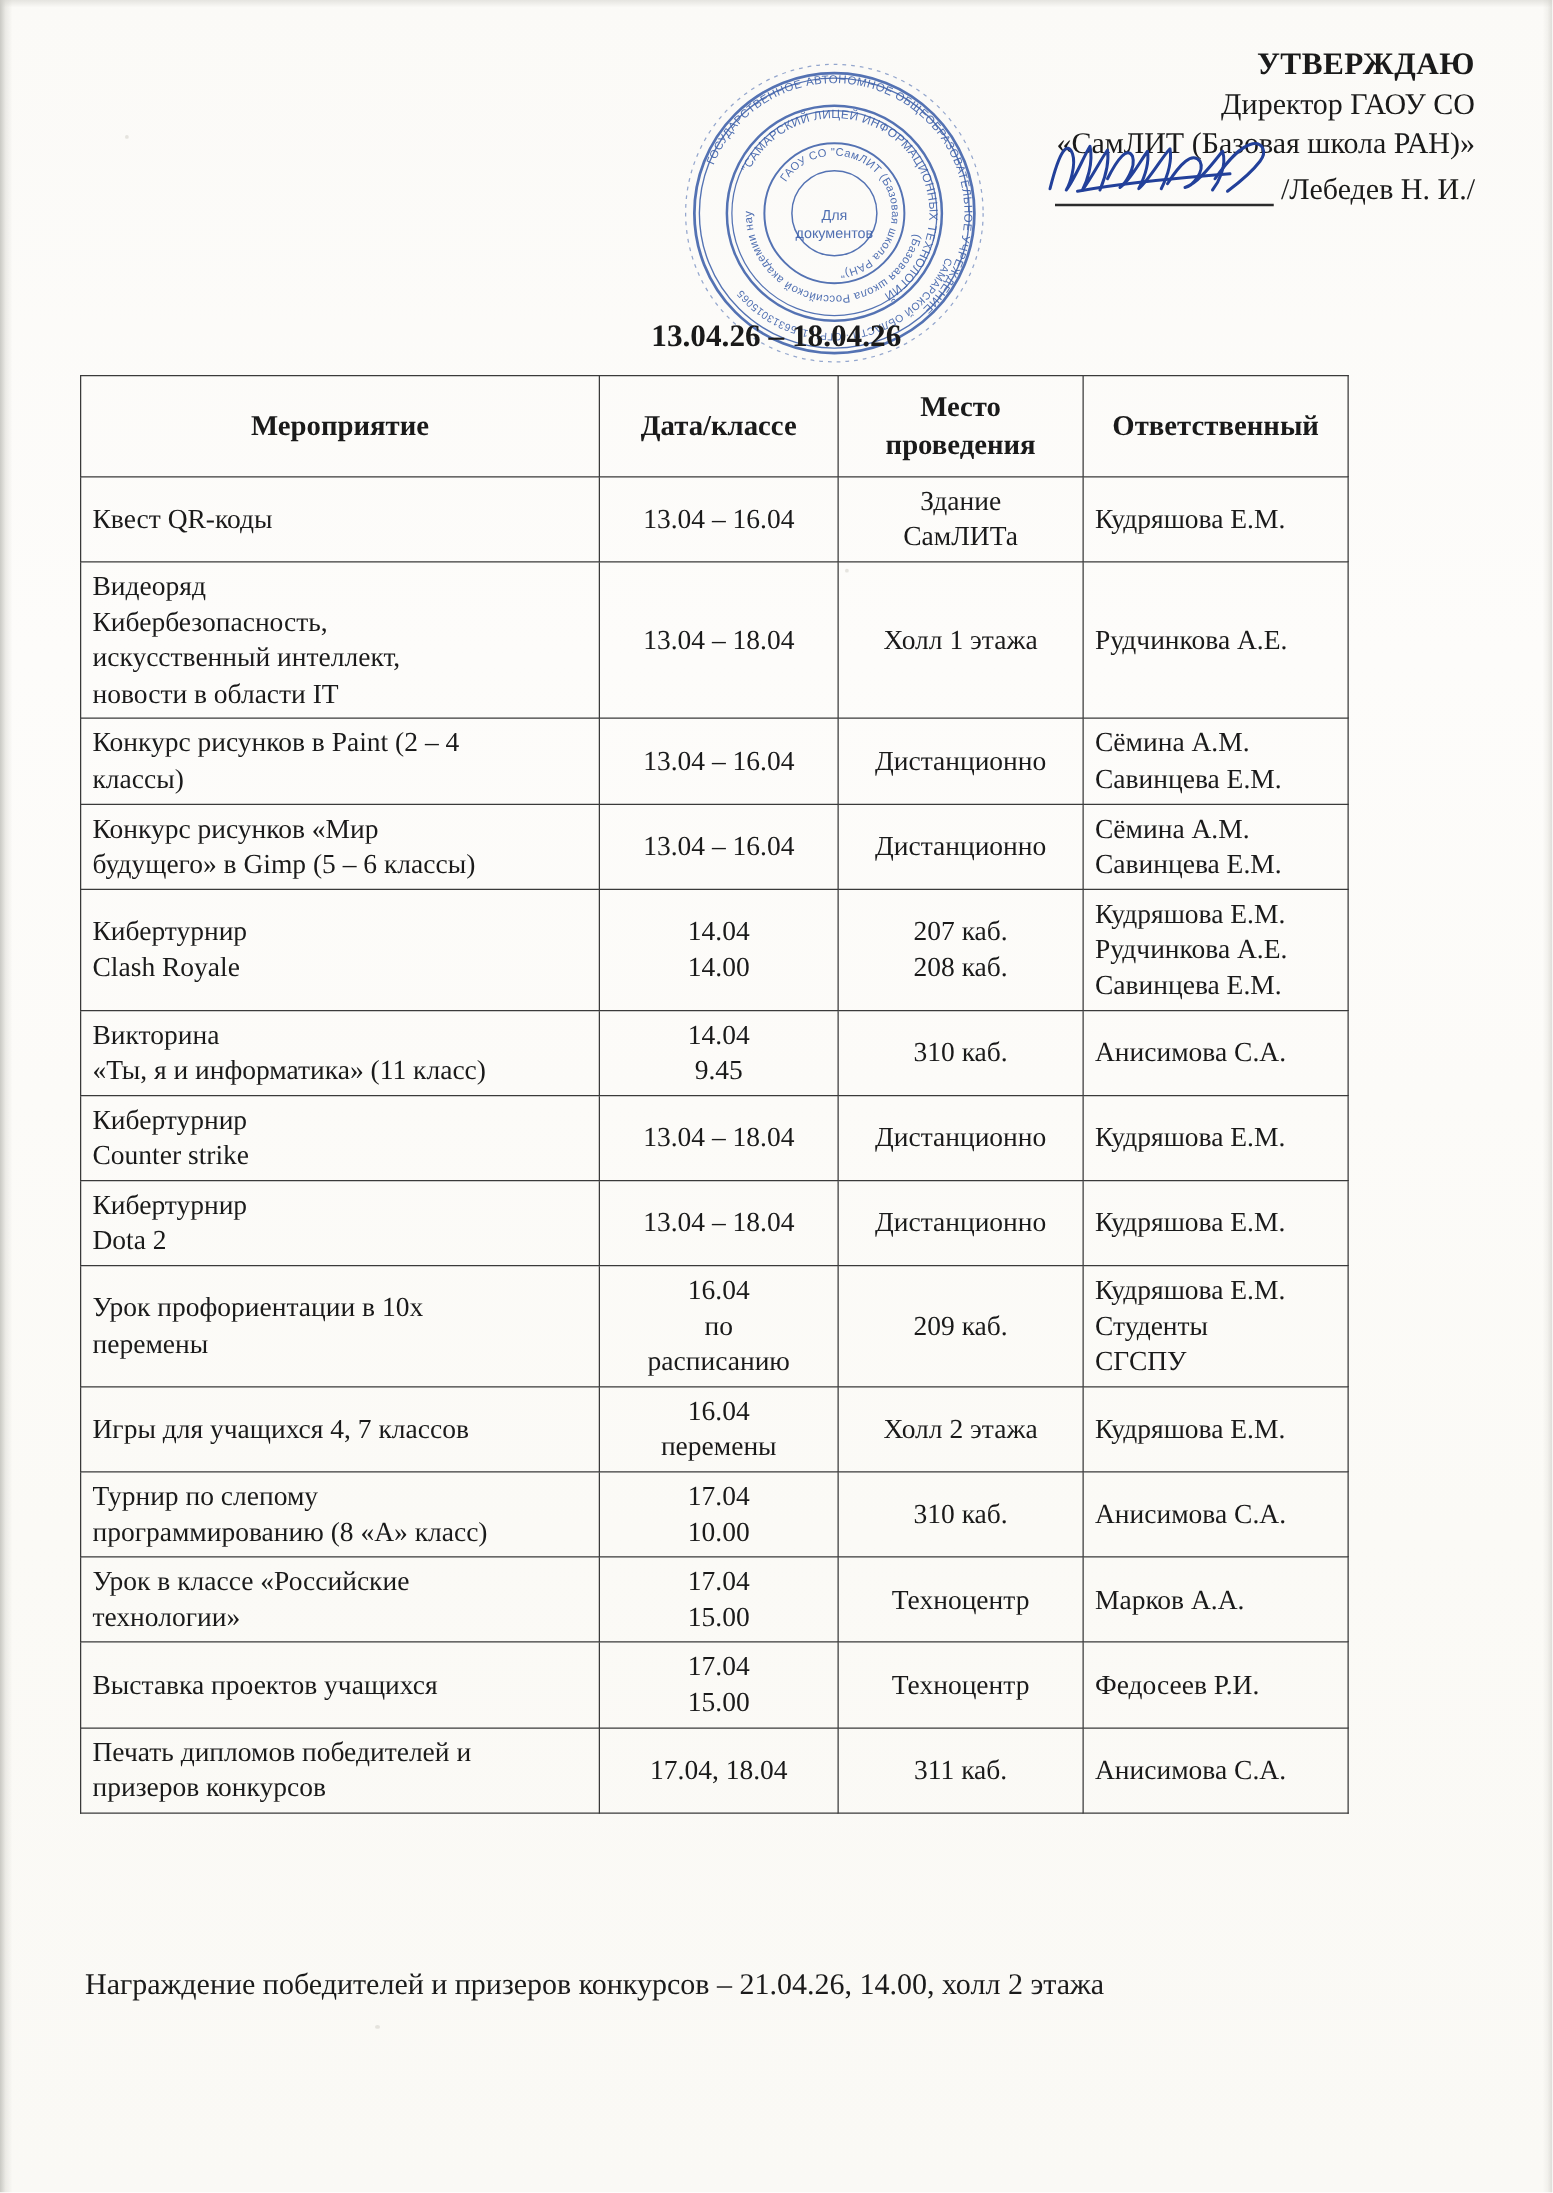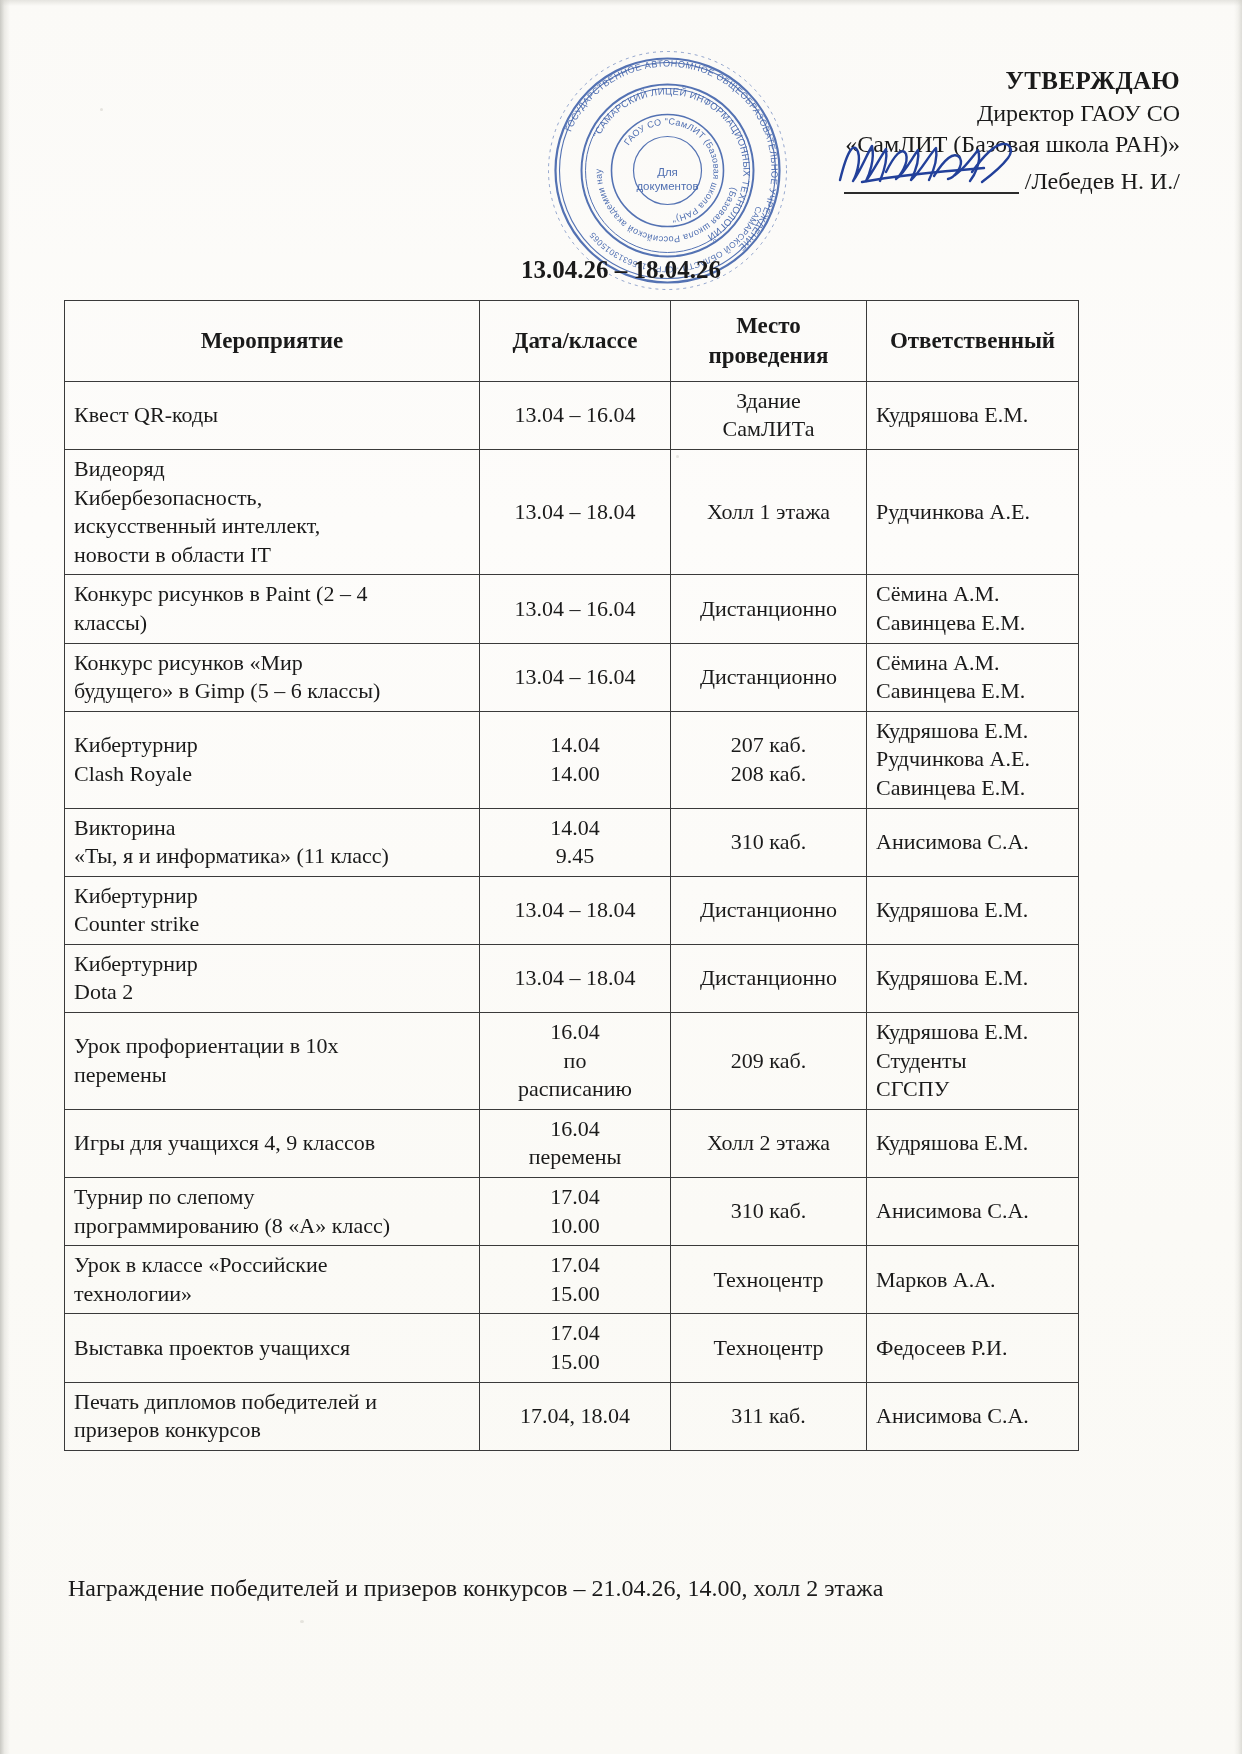--- a/index.html
+++ b/index.html
@@ -47,21 +47,20 @@
   }
 
   
   .approval {
     position: absolute;
     top: 36px;
     right: 62px;
     width: 430px;
     text-align: right;
     line-height: 1.30;
-    margin-top: 29px;
   }
   .approval .appr-word {
     font-weight: bold;
     font-size: 25px;
     letter-spacing: .4px;
   }
   .approval .appr-line {
     font-size: 24px;
   }
   .approval .appr-sign-row {
@@ -411,21 +410,21 @@
             <span class="cellline">209 каб.</span>
           </td>
           <td class="c-resp">
             <span class="cellline">Кудряшова Е.М.</span>
             <span class="cellline">Студенты</span>
             <span class="cellline">СГСПУ</span>
           </td>
         </tr>
         <tr>
           <td class="c-event">
-            <span class="cellline">Игры для учащихся 4, 9 классов</span>
+            <span class="cellline">Игры для учащихся 4, 7 классов</span>
           </td>
           <td class="c-date">
             <span class="cellline">16.04</span>
             <span class="cellline">перемены</span>
           </td>
           <td class="c-place">
             <span class="cellline">Холл 2 этажа</span>
           </td>
           <td class="c-resp">
             <span class="cellline">Кудряшова Е.М.</span>

